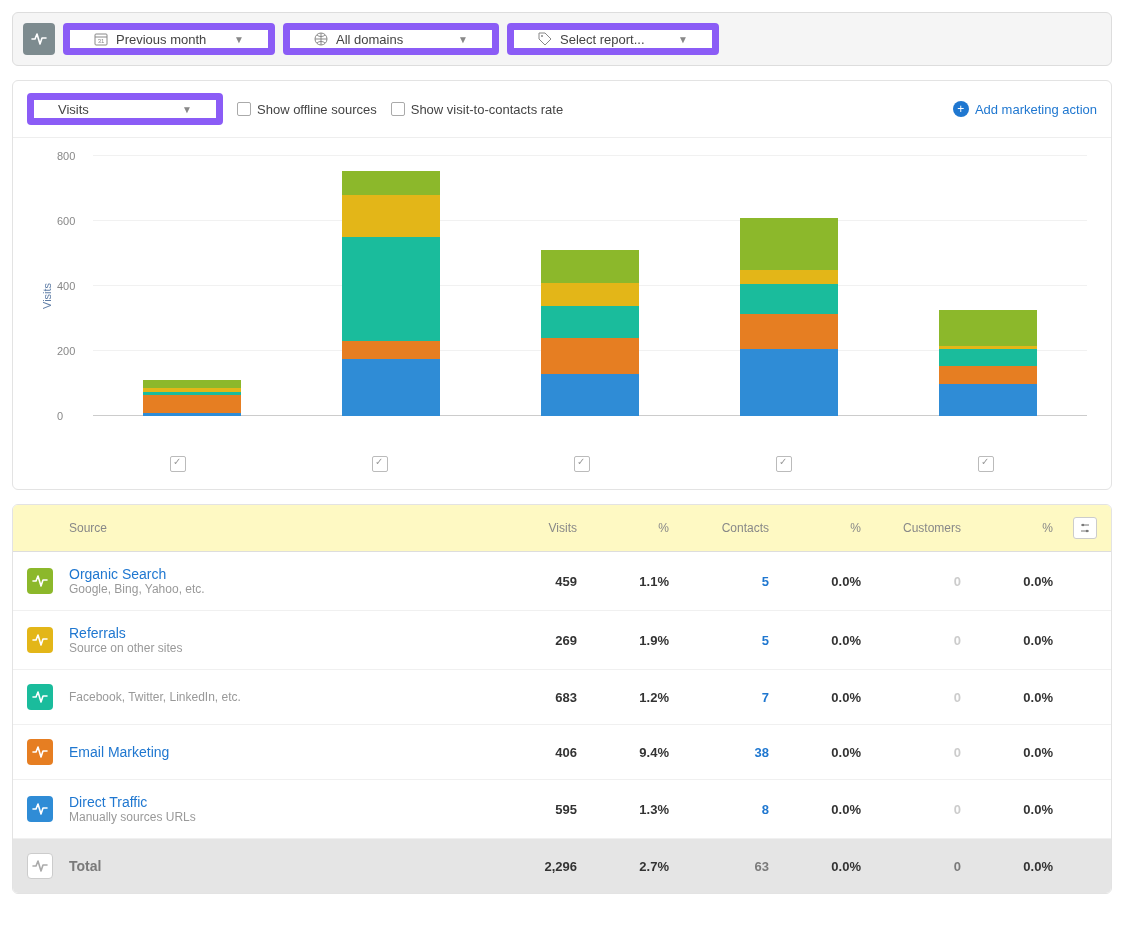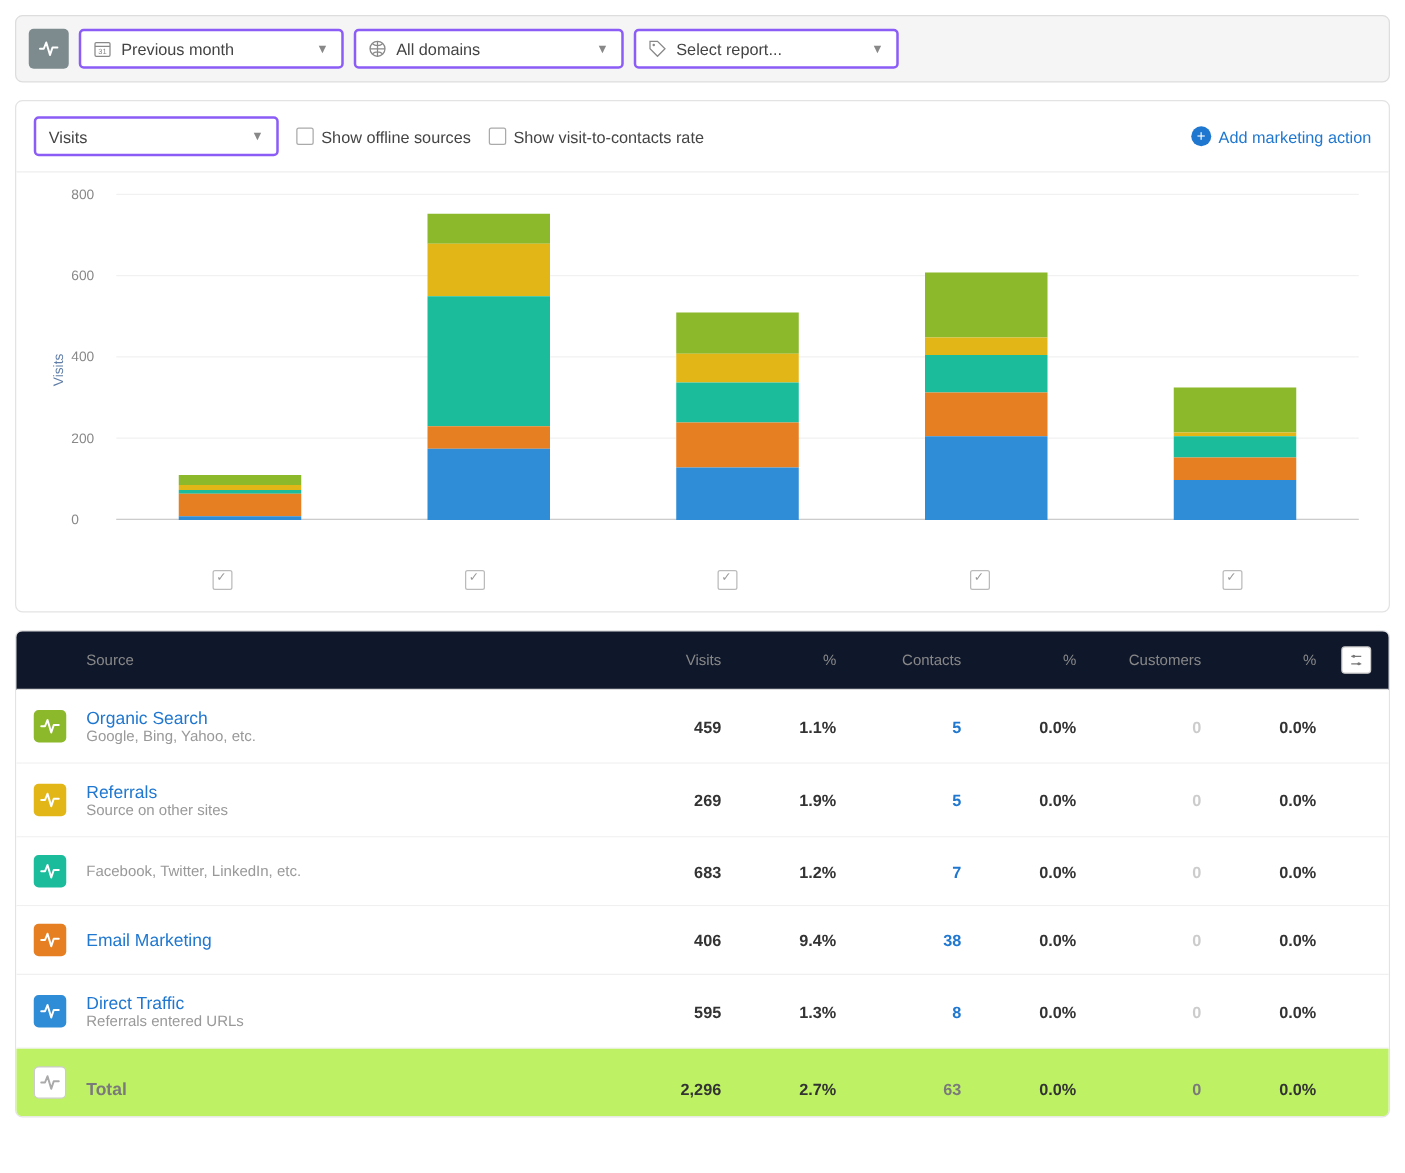--- a/index.html
+++ b/index.html
@@ -1,20 +1,20 @@
 <!DOCTYPE html>
 <html><head>
 <meta charset="utf-8">
 <style>
 * { box-sizing: border-box; margin: 0; padding: 0; }
 body { font-family: -apple-system, BlinkMacSystemFont, "Segoe UI", Arial, sans-serif; background: #fff; font-size: 13px; color: #333; padding: 12px; }
 .panel { border: 1px solid #ddd; border-radius: 6px; background: #f5f5f5; padding: 10px; margin-bottom: 14px; }
 .toolbar-top { display: flex; gap: 8px; align-items: center; }
 .icon-btn { width: 32px; height: 32px; border-radius: 4px; display: inline-flex; align-items: center; justify-content: center; background: #7d8b8f; color: #fff; }
-.dropdown { display: inline-flex; align-items: center; gap: 8px; background: #fff; border: 2px solid #8b5cf6; border-radius: 4px; padding: 6px 10px; height: 32px; cursor: pointer; position: relative; }
+.dropdown { display: inline-flex; align-items: center; gap: 8px; background: #fff; border: 7px solid #8b5cf6; border-radius: 4px; padding: 6px 24px; height: 32px; cursor: pointer; position: relative; }
 .dropdown .dd-icon { color: #777; display: inline-flex; align-items: center; }
 .dropdown .dd-label { color: #444; font-size: 13px; white-space: nowrap; }
 .dropdown .dd-caret { margin-left: auto; color: #888; font-size: 10px; }
 .dd-w1 { width: 212px; }
 .dd-w2 { width: 216px; align-items: center; }
 .dd-w3 { width: 212px; }
 .dd-sm { width: 196px; }
 
 .card { border: 1px solid #e3e3e3; border-radius: 6px; background: #fff; margin-bottom: 14px; }
 .card-header { display: flex; align-items: center; gap: 14px; padding: 12px 14px; border-bottom: 1px solid #eee; }
@@ -36,36 +36,36 @@
 .bar { width: 98px; display: flex; flex-direction: column-reverse; }
 .seg { width: 100%; }
 .xlabels { position: absolute; left: 40px; right: 0; bottom: 6px; display: flex; }
 .xlabel { flex: 1; text-align: center; font-size: 11px; color: #888; }
 .cal-row { display: flex; margin-left: 40px; margin-top: 10px; }
 .cal-slot { flex: 1; text-align: center; color: #999; }
 .cal-icon { display: inline-block; width: 16px; height: 16px; border: 1px solid #bbb; border-radius: 2px; position: relative; }
 .cal-icon::before { content: "✓"; position: absolute; top: -1px; left: 2px; font-size: 10px; color: #999; }
 
 .table-card { border: 1px solid #e3e3e3; border-radius: 6px; overflow: hidden; }
-.table-head { display: flex; align-items: center; background: #0f172a; color: #888; font-size: 12px; padding: 12px 14px; border-bottom: 1px solid #ddd; }
+.table-head { display: flex; align-items: center; background: #fef9c3; color: #888; font-size: 12px; padding: 12px 14px; border-bottom: 1px solid #ddd; }
 .col-icon { width: 42px; }
 .col-source { flex: 1; }
 .col-num { width: 100px; text-align: right; }
 .col-pct { width: 92px; text-align: right; }
 .col-gear { width: 44px; text-align: right; }
 .gear-box { display: inline-flex; width: 24px; height: 22px; border: 1px solid #ccc; border-radius: 3px; background: #fff; align-items: center; justify-content: center; color: #777; font-size: 12px; }
 .row { display: flex; align-items: center; padding: 14px; border-bottom: 1px solid #f0f0f0; background: #fff; }
 .row:last-child { border-bottom: none; }
 .src-icon { width: 26px; height: 26px; border-radius: 4px; display: inline-flex; align-items: center; justify-content: center; color: #fff; }
 .src-title { color: #1f77d0; font-size: 14px; }
 .src-sub { color: #999; font-size: 12px; }
 .bold { font-weight: 600; color: #333; }
 .link-num { color: #1f77d0; font-weight: 600; }
 .muted-num { color: #ccc; font-weight: 600; }
-.total-row { background: #bef264; align-items: flex-end; }
+.total-row { background: #e5e5e5; }
 .total-row .src-title { color: #7a7a7a; font-weight: 600; }
 .total-icon { background: #fff; border: 1px solid #ccc; color: #aaa; }
 svg { display: block; }
 </style>
 </head>
 <body>
 
 <div class="panel">
   <div class="toolbar-top">
     <div class="icon-btn">
@@ -300,21 +300,21 @@
         <div class="col-gear"></div>
       </div>
       <div class="row">
         <div class="col-icon"><span class="src-icon" style="background:#2f8cd6">
             <svg width="16" height="16" viewBox="0 0 16 16">
               <path d="M1 8h3l2-5 3 10 2-6h4" stroke="#fff" stroke-width="1.6" fill="none" stroke-linecap="round" stroke-linejoin="round"></path>
             </svg>
           </span></div>
         <div class="col-source">
           <div class="src-title">Direct Traffic</div>
-          <div class="src-sub">Referrals entered URLs</div>
+          <div class="src-sub">Manually sources URLs</div>
         </div>
         <div class="col-num bold">595</div>
         <div class="col-pct bold">1.3%</div>
         <div class="col-num link-num">8</div>
         <div class="col-pct bold">0.0%</div>
         <div class="col-num muted-num">0</div>
         <div class="col-pct bold">0.0%</div>
         <div class="col-gear"></div>
       </div>
       <div class="row total-row">

